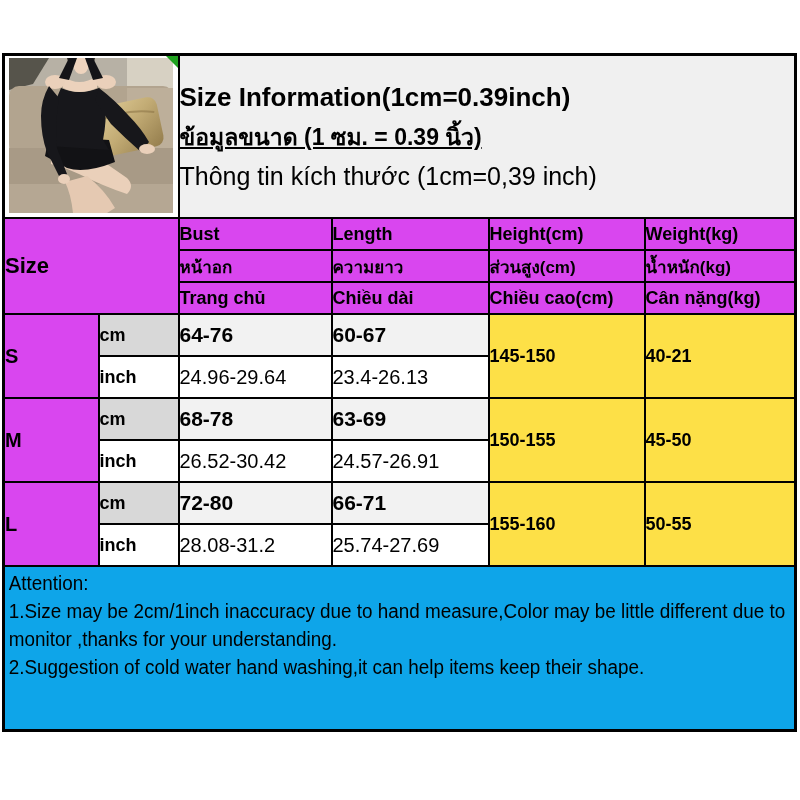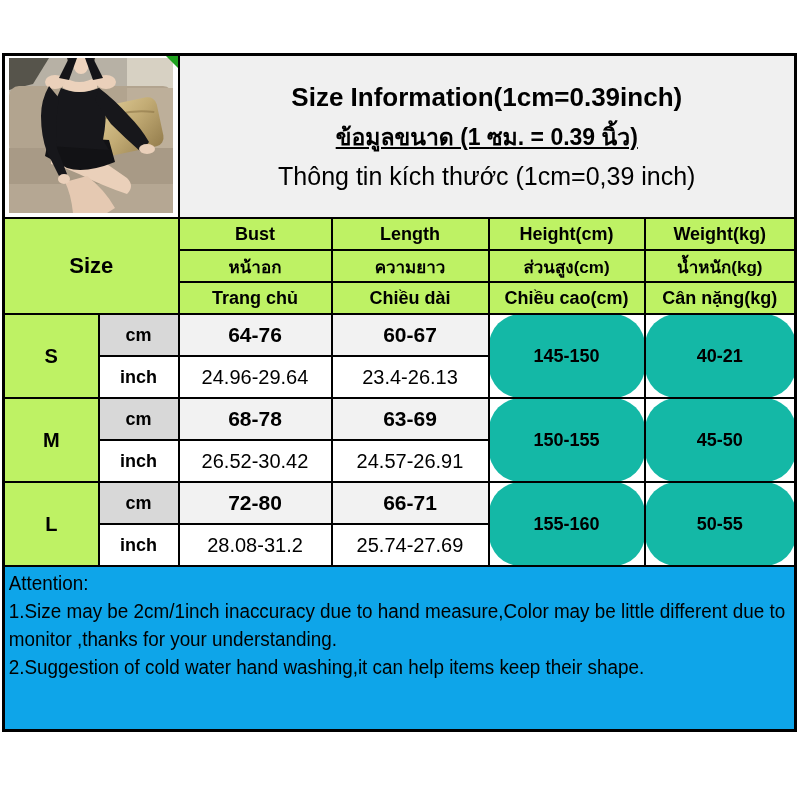--- a/index.html
+++ b/index.html
@@ -7,57 +7,57 @@
     width:800px; height:800px; background:#ffffff; position:relative;
     font-family:"Liberation Sans","DejaVu Sans",sans-serif; color:#000;
     overflow:hidden;
   }
   table.size-table {
     position:absolute; left:2px; top:53px; width:793px;
     border-collapse:collapse; table-layout:fixed;
     border:3px solid #000;
   }
   td {
-    border:2px solid #000; padding:0; text-align:center; vertical-align:middle;
+    border:2px solid #000; padding:0; vertical-align:middle;
     overflow:hidden; font-size:18px; font-weight:bold;
   }
   
   col.c-szl { width:95px; } col.c-unit { width:80px; }
   col.c-bust { width:153px; } col.c-len { width:157px; }
   col.c-hgt { width:156px; } col.c-wgt { width:151px; }
 
   
   tr.r-title td { height:161px; }
   tr.r-hdr td { height:30px; }
   tr.r-data td { height:40px; }
   tr.r-attn td { height:162px; }
 
   
-  .gray  { background:#bef264; }
+  .gray  { background:#d946ef; }
 
   .img-cell { background:#ffffff; position:relative; vertical-align:top; }
   .photo { display:block; width:164px; height:155px; margin:2px auto 0 auto; }
   .corner-tri {
     position:absolute; top:0; right:0; width:0; height:0;
     border-top:12px solid #1fa11f; border-left:12px solid transparent;
   }
 
   .title-cell { background:#f0f0f0; }
   .title-cell .t-en { font-size:26px; font-weight:bold; line-height:30px; }
   .title-cell .t-th { font-size:23px; font-weight:bold; line-height:30px; margin-top:10px;text-decoration:underline; }
   .title-cell .t-vi { font-size:25px; font-weight:normal; line-height:30px; margin-top:9px; }
 
   .size-head { font-size:22px; }
   .hdr-th { font-size:17px; }
   .size-letter { font-size:20px; }
   .unit-cm { background:#d8d8d8; }
   .unit-inch { background:#ffffff;margin-left:20px; }
   .val-cm { background:#f2f2f2; font-weight:bold; font-size:21px; }
   .val-inch { background:#ffffff; font-weight:normal; font-size:20px; }
-  .val-span { background:#14b8a6; font-weight:bold; font-size:18px;border-radius:32px; }
+  .val-span { background:#fde047; font-weight:bold; font-size:18px; }
 
   .attn-cell { background:#0ea5e9; vertical-align:top; text-align:left; }
   .attn-inner {
     width:840px; transform:scaleX(0.943); transform-origin:left top;
     font-size:20px; line-height:28px; font-weight:normal; padding:2px 0 0 4px;
   }
   .attn-inner p { margin:0; }
 </style>
 </head>
 <body>

